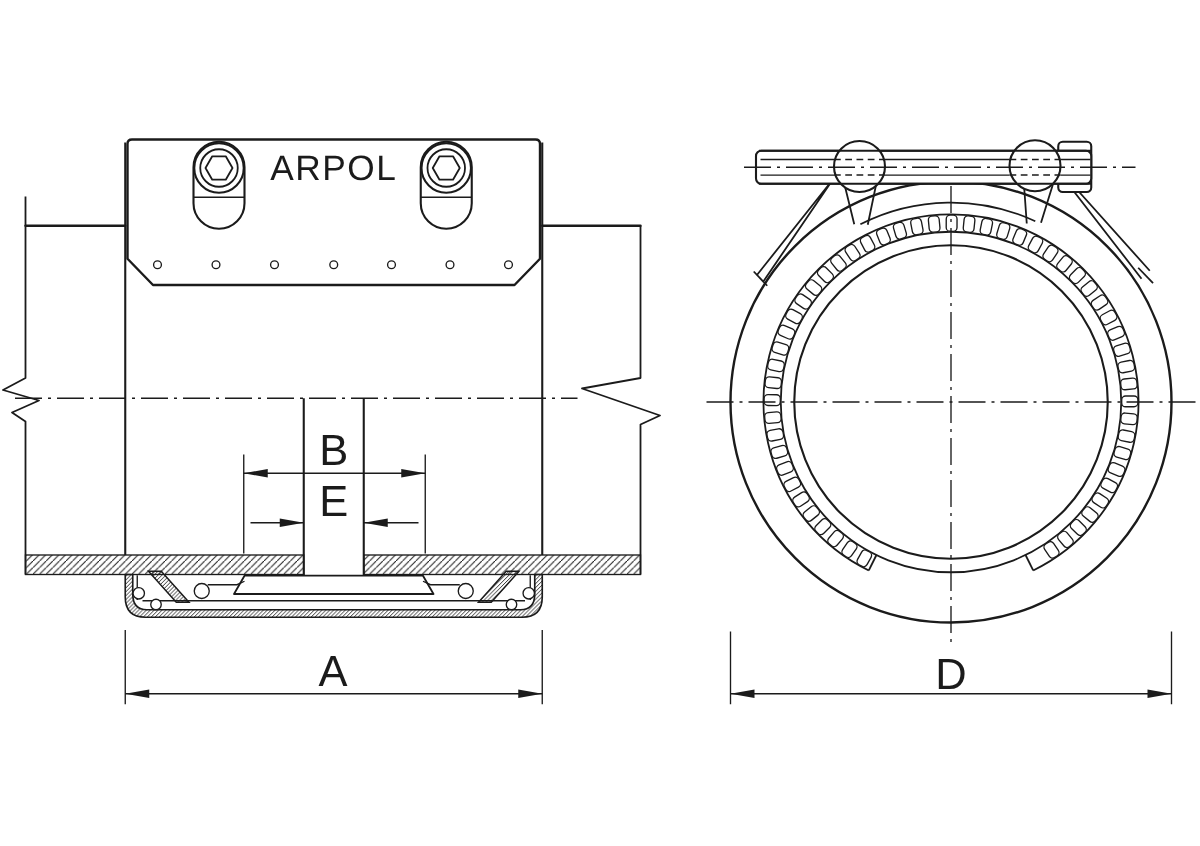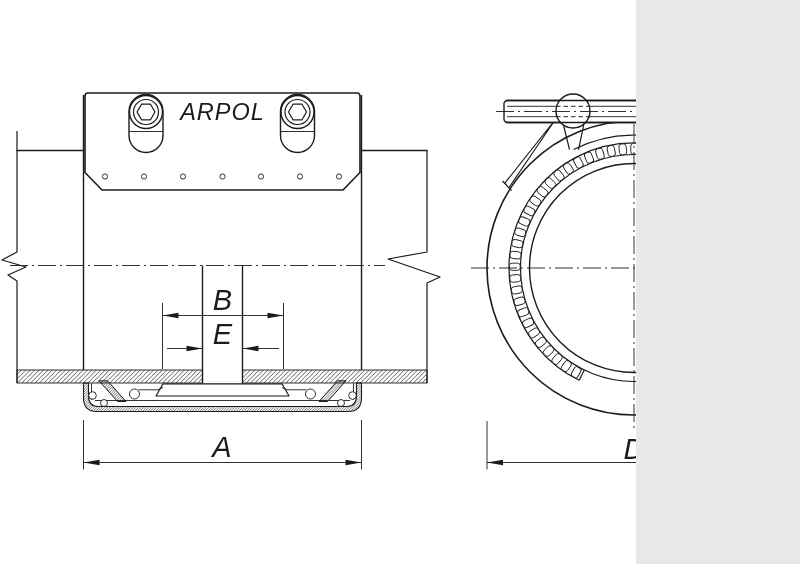--- a/index.html
+++ b/index.html
@@ -1,17 +1,17 @@
 <!DOCTYPE html>
 <html><head>
 <meta charset="utf-8">
 <style>
   html,body{margin:0;padding:0;background:#e8e8e8;}
-  .canvas{width:636px;height:564px;background:#ffffff;position:relative;overflow:hidden;
-          font-family:"Liberation Sans", sans-serif;font-style:italic;}
+  .canvas{width:800px;height:564px;background:#ffffff;position:relative;overflow:hidden;
+          font-family:"Liberation Sans", sans-serif;}
   svg{display:block;}
   .ol   {stroke:#1b1b1b;stroke-width:1.6;fill:none;stroke-linecap:round;stroke-linejoin:round;}
   .ol15 {stroke:#1b1b1b;stroke-width:1.4;fill:none;stroke-linejoin:round;}
   .med  {stroke:#1b1b1b;stroke-width:1.2;fill:none;stroke-linejoin:round;}
   .thin {stroke:#1b1b1b;stroke-width:0.9;fill:none;}
   .cl   {stroke:#1b1b1b;stroke-width:0.9;fill:none;stroke-dasharray:18 4 2 4;}
   .hid  {stroke:#1b1b1b;stroke-width:0.95;fill:none;stroke-dasharray:4.5 3;}
   .wfill{fill:#ffffff;}
   .arr  {fill:#1b1b1b;stroke:none;}
   .lbl  {font-family:"Liberation Sans",sans-serif;font-size:29px;fill:#1b1b1b;text-anchor:middle;}

